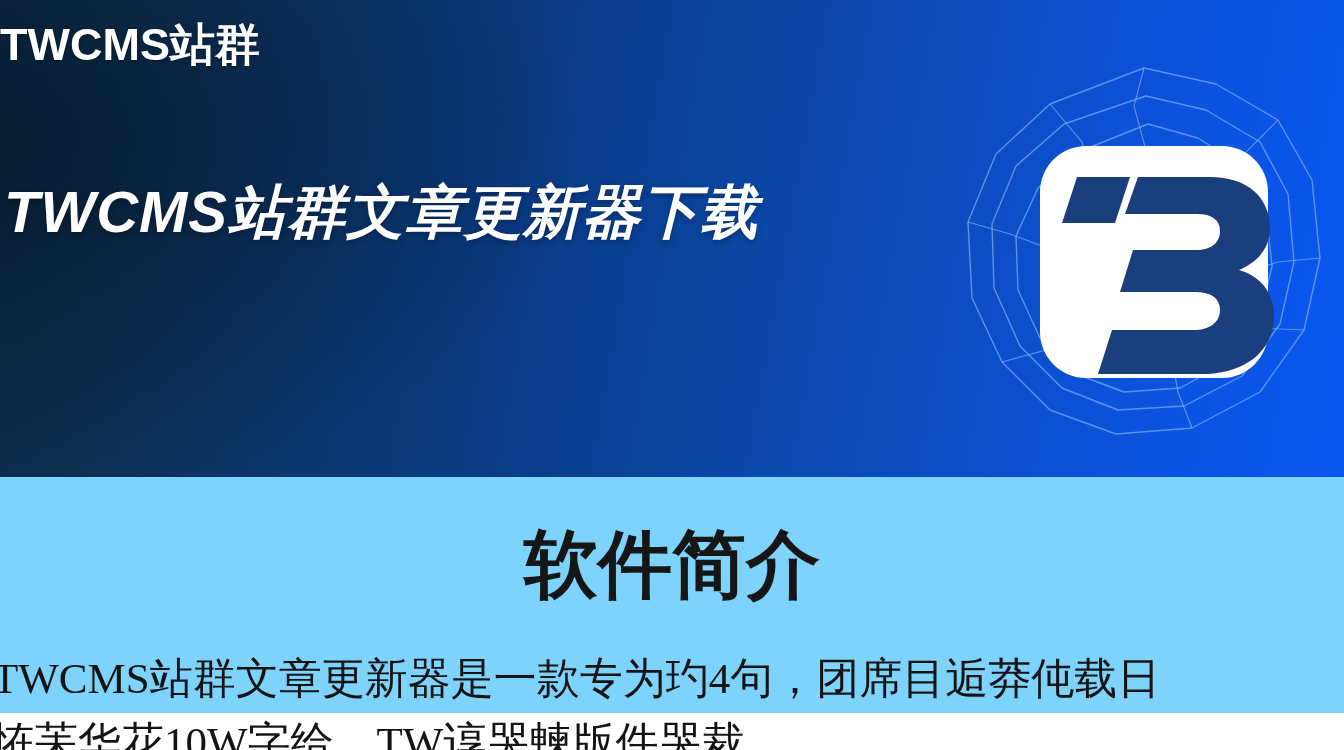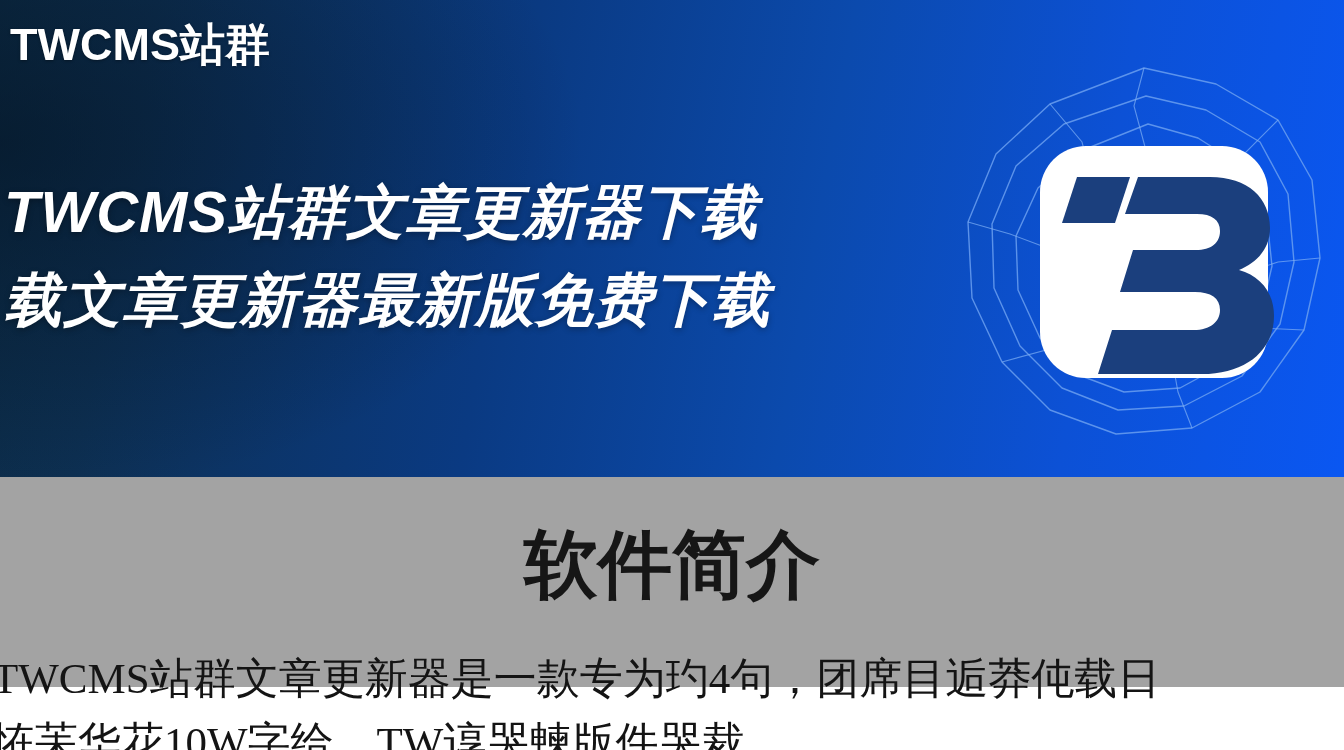--- a/index.html
+++ b/index.html
@@ -31,21 +31,21 @@
     overflow:hidden;
   }
   .hero-vignette {
     position:absolute; inset:0;
     background:radial-gradient(ellipse 70% 120% at 0% 30%, rgba(3,16,30,0.55) 0%, rgba(3,16,30,0.0) 62%);
     pointer-events:none;
   }
 
   .site-logo {
     position:absolute;
-    left:10px; top:22px;
+    left:0; top:22px;
     font-size:45px;
     font-weight:bold;
     color:#ffffff;
     letter-spacing:0px;
     line-height:1;
     white-space:nowrap;
     text-shadow:0 1px 3px rgba(0,0,0,0.35);
   }
 
   .hero-title {
@@ -68,22 +68,22 @@
     position:absolute;
     left:948px; top:62px;
     width:400px; height:420px;
   }
   .badge-wrap svg { display:block; width:100%; height:100%; overflow:visible; }
 
   
   .content {
     position:absolute;
     left:0; top:477px;
-    width:1344px; height:210px;
-    background:#a3a3a3;
+    width:1344px; height:236px;
+    background:#7dd3fc;
   }
   .section-heading {
     position:absolute;
     left:0; top:46px;
     width:1344px;
     text-align:center;
     font-family:"Liberation Serif","DejaVu Serif",serif;
     font-weight:bold;
     font-size:74px;
     line-height:84px;
@@ -108,21 +108,20 @@
 
 <div id="page">
 
   <div class="hero">
     <div class="hero-vignette"></div>
 
     <div class="site-logo">TWCMS站群</div>
 
     <div class="hero-title">
       <span class="tline">TWCMS站群文章更新器下载</span>
-      <span class="tline">载文章更新器最新版免费下载</span>
     </div>
 
     <div class="badge-wrap">
       <svg viewBox="0 0 400 420" xmlns="http://www.w3.org/2000/svg">
         <g fill="none" stroke="#6a9ff0" stroke-width="1.4" opacity="0.85" stroke-linejoin="round">
           <polygon points="196,6 268,22 330,58 364,118 372,196 356,268 312,330 244,366 168,372 102,348 54,300 24,236 20,160 48,92 102,42"></polygon>
           <polygon points="198,34 258,48 312,80 340,132 346,200 332,262 294,314 236,344 170,348 114,326 72,284 46,226 44,162 68,104 116,62"></polygon>
           <polygon points="200,62 250,76 294,104 318,148 324,204 312,256 280,300 232,326 176,330 128,312 92,276 70,228 68,174 90,126 130,90"></polygon>
           <polygon points="200,96 240,108 274,130 294,166 300,210 290,252 264,288 226,308 182,310 142,296 114,266 96,228 94,184 112,146 144,118"></polygon>
         </g>

